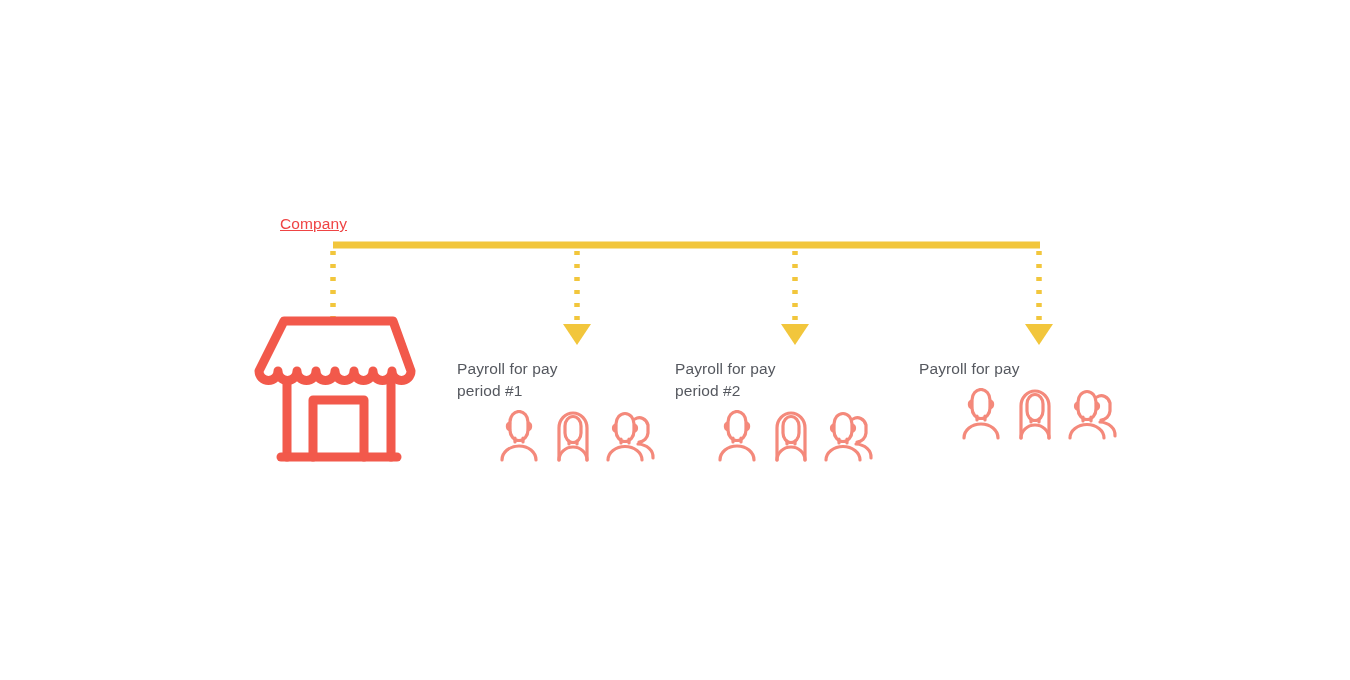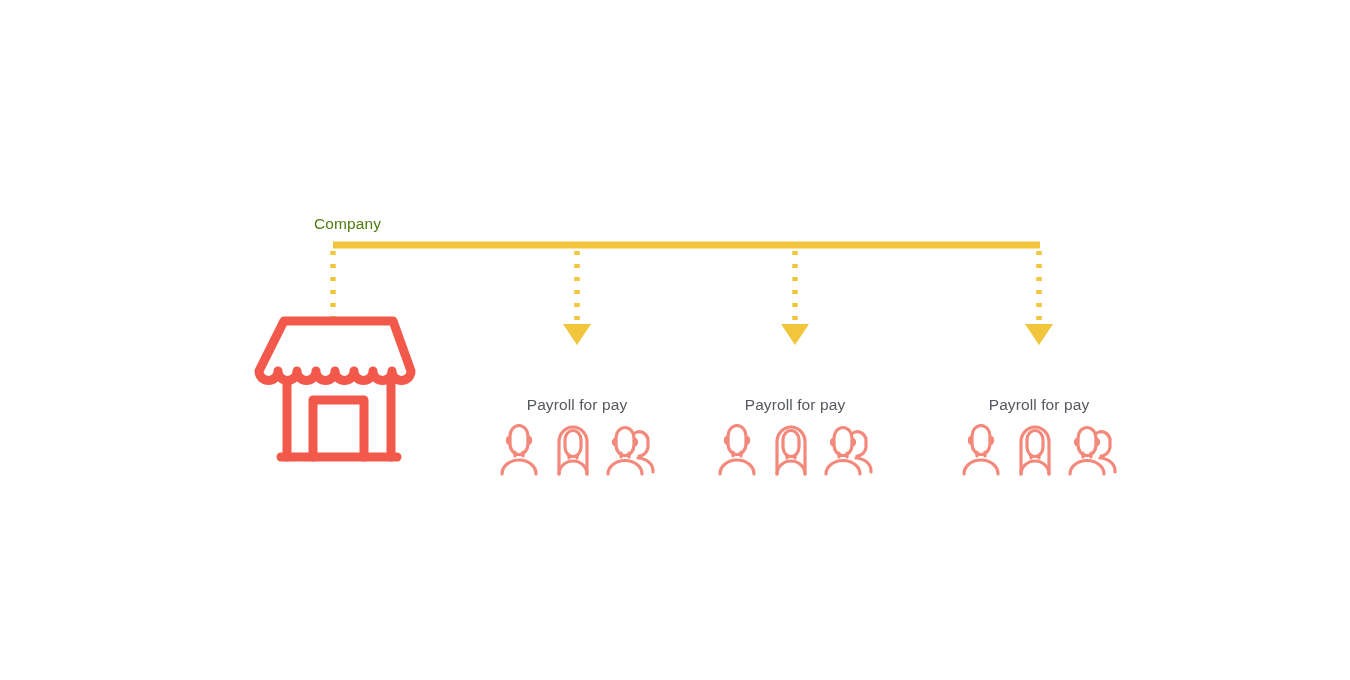--- a/index.html
+++ b/index.html
@@ -24,33 +24,33 @@
   svg.layer {
     position: absolute;
     left: 0;
     top: 0;
     width: 1350px;
     height: 680px;
     overflow: visible;
   }
   .company-label {
     position: absolute;
-    left: 314px;
+    left: 280px;
     top: 215px;
     font-size: 15.5px;
-    color: #4d7c0f;
+    color: #ef4444;
     letter-spacing: 0.1px;
     white-space: nowrap;
     font-family: "Liberation Sans", sans-serif;
+    text-decoration: underline;
   }
   .period-group {
     position: absolute;
     width: 240px;
-    text-align: center;
-    margin-top: 36px;
+    text-align: left;
   }
   .period-label {
     font-size: 15.5px;
     line-height: 22px;
     color: #55585f;
     letter-spacing: 0.1px;
     font-family: "Liberation Sans", sans-serif;
   }
   .period-label .l2 { display: block; }
   .people-row {
@@ -101,20 +101,21 @@
 
       <line x1="281" y1="457" x2="397" y2="457"></line>
 
       <path d="M313,457 L313,400 L364,400 L364,457"></path>
     </g>
   </svg>
 
   <div class="period-group" style="left:457px; top:358px;">
     <div class="period-label">
       <span>Payroll for pay</span>
+      <span class="l2">period #1</span>
     </div>
     <div class="people-row">
       <svg width="44" height="52" viewBox="0 0 44 52" fill="none" stroke="#F4897B" stroke-width="3.2" stroke-linecap="round" stroke-linejoin="round">
         <path d="M13,12 a9,10.5 0 0 1 18,0 l0,8 a9,10.5 0 0 1 -18,0 Z"></path>
         <path d="M12.6,13 a2.9,3.4 0 0 0 0,6.6"></path>
         <path d="M31.4,13 a2.9,3.4 0 0 1 0,6.6"></path>
         <path d="M18,28 l0,4 M26,28 l0,4"></path>
         <path d="M5,50 a17,14 0 0 1 34,0"></path>
       </svg>
       <svg width="44" height="52" viewBox="0 0 44 52" fill="none" stroke="#F4897B" stroke-width="3.2" stroke-linecap="round" stroke-linejoin="round">
@@ -131,20 +132,21 @@
         <path d="M29.4,15 a2.8,3.2 0 0 1 0,6.2"></path>
         <path d="M16,29 l0,4 M24,29 l0,4"></path>
         <path d="M3,50 a17,13.5 0 0 1 34,0"></path>
       </svg>
     </div>
   </div>
 
   <div class="period-group" style="left:675px; top:358px;">
     <div class="period-label">
       <span>Payroll for pay</span>
+      <span class="l2">period #2</span>
     </div>
     <div class="people-row">
       <svg width="44" height="52" viewBox="0 0 44 52" fill="none" stroke="#F4897B" stroke-width="3.2" stroke-linecap="round" stroke-linejoin="round">
         <path d="M13,12 a9,10.5 0 0 1 18,0 l0,8 a9,10.5 0 0 1 -18,0 Z"></path>
         <path d="M12.6,13 a2.9,3.4 0 0 0 0,6.6"></path>
         <path d="M31.4,13 a2.9,3.4 0 0 1 0,6.6"></path>
         <path d="M18,28 l0,4 M26,28 l0,4"></path>
         <path d="M5,50 a17,14 0 0 1 34,0"></path>
       </svg>
       <svg width="44" height="52" viewBox="0 0 44 52" fill="none" stroke="#F4897B" stroke-width="3.2" stroke-linecap="round" stroke-linejoin="round">

